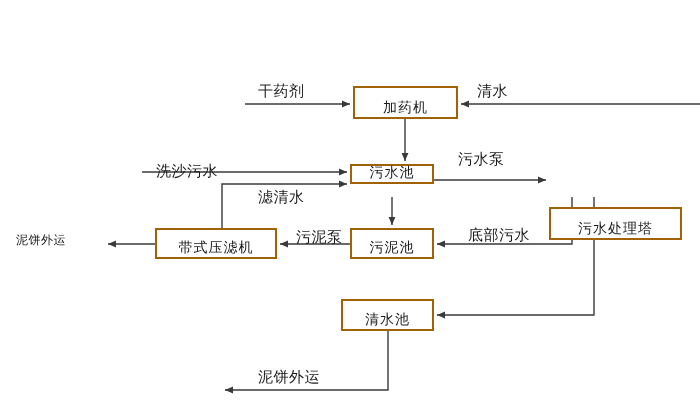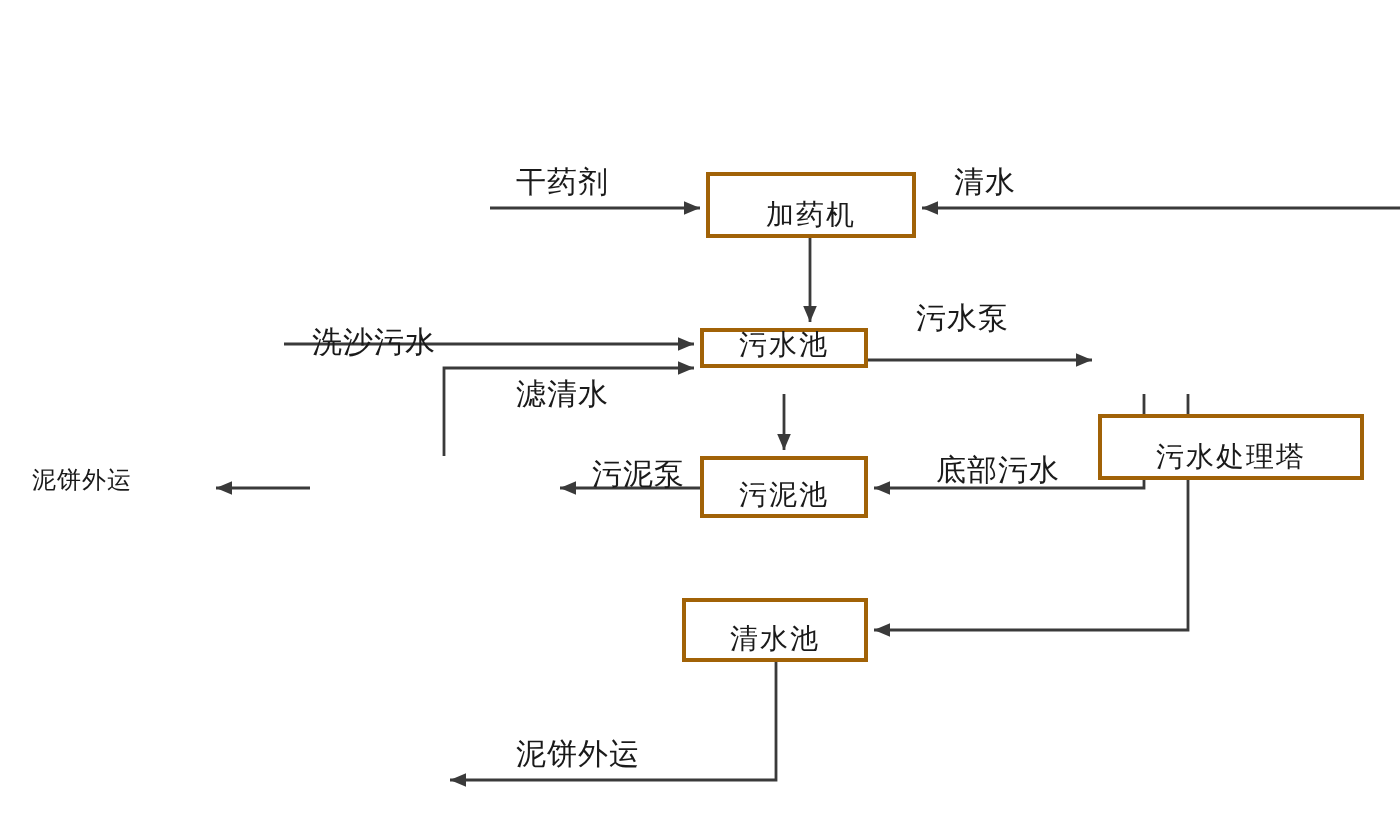--- a/index.html
+++ b/index.html
@@ -113,20 +113,23 @@
   </div>
 
   <div class="node" style="left:350px; top:164px; width:84px; height:20px;">
     <span>污水池</span>
   </div>
 
   <div class="node" style="left:549px; top:164px; width:133px; height:33px;margin-top:43px;">
     <span>污水处理塔</span>
   </div>
 
+  <div class="node" style="left:155px; top:228px; width:122px; height:31px;">
+    <span>带式压滤机</span>
+  </div>
 
   <div class="node" style="left:350px; top:228px; width:84px; height:31px;">
     <span>污泥池</span>
   </div>
 
   <div class="node" style="left:341px; top:299px; width:93px; height:32px;">
     <span>清水池</span>
   </div>
 
   <div class="edge-label" style="left:258px; top:82px;">干药剂</div>

